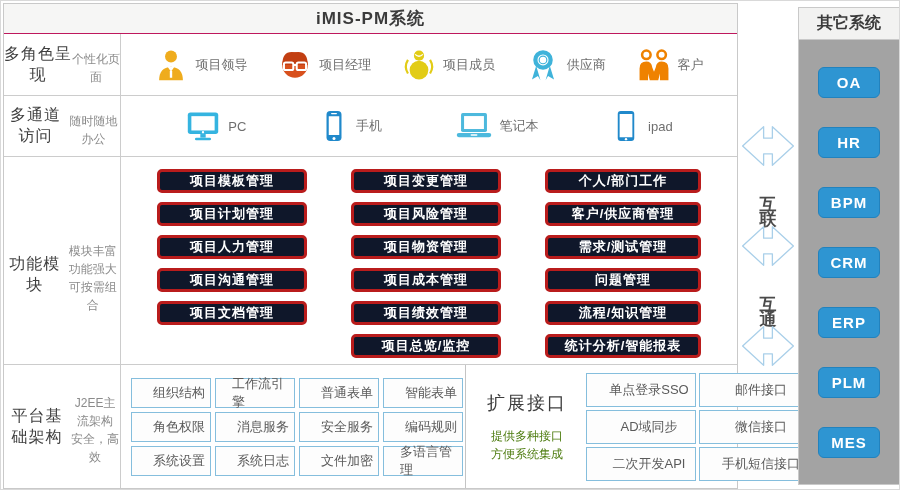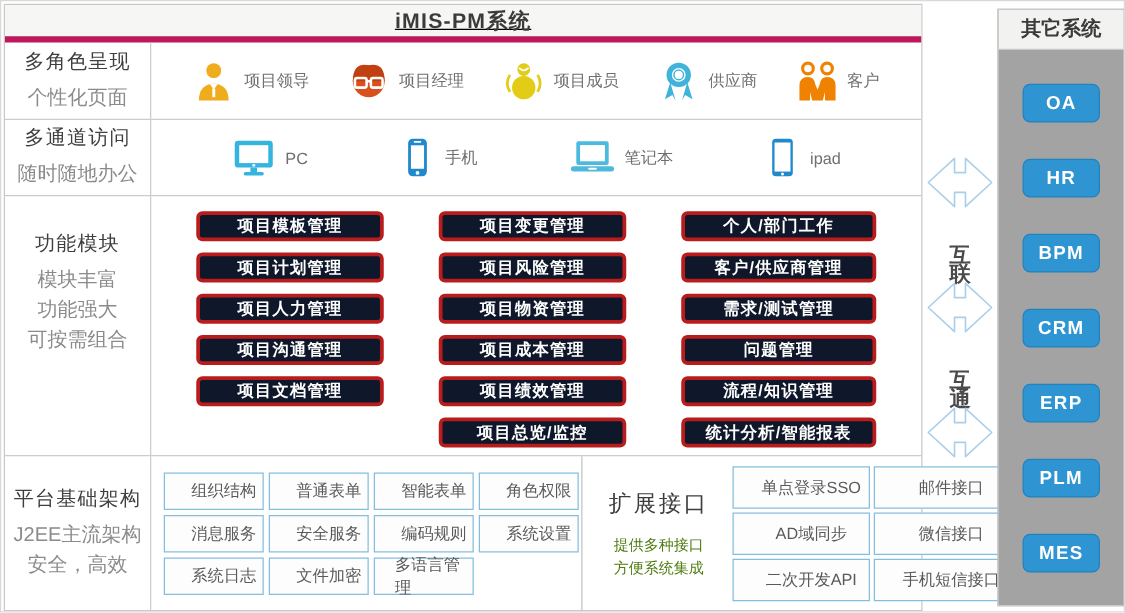--- a/index.html
+++ b/index.html
@@ -1,27 +1,27 @@
 <!DOCTYPE html>
 <html><head>
 <meta charset="utf-8">
 <style>
   * { margin:0; padding:0; box-sizing:border-box; }
   body { font-family:"Liberation Sans","DejaVu Sans",sans-serif; background:#fff; }
   .canvas { position:relative; width:900px; height:490px; background:#fff; border:1px solid #d9d9d9; overflow:hidden; }
 
   
   .main-panel { position:absolute; left:2px; top:2px; width:735px; height:486px; background:#fff; border:1px solid #c9c9c9; display:flex; flex-direction:column; }
-  .main-header { height:30px; background:#f6f6f5; border-bottom:5px solid #be185d; display:flex; align-items:center; justify-content:center;text-decoration:underline; }
+  .main-header { height:30px; background:#f6f6f5; border-bottom:1px solid #be185d; display:flex; align-items:center; justify-content:center; }
   .main-title { font-size:17px; font-weight:bold; color:#3b3b3b; letter-spacing:1px; }
   .row { display:flex; border-bottom:1px solid #cccccc; }
   .row:last-child { border-bottom:none; }
-  .row-label { width:117px; border-right:1px solid #cccccc; display:flex; flex-direction:column; align-items:center; justify-content:center; text-align:center; flex:none; }
+  .row-label { width:117px; border-right:1px solid #cccccc; display:flex; align-items:center; justify-content:center; text-align:center; flex:none; }
   .row-label h3 { font-size:16px; font-weight:normal; color:#3f3f3f; letter-spacing:1px; }
-  .row-label .sub { font-size:16px; color:#8b8b8b; margin-top:7px; line-height:1.5; }
+  .row-label .sub { font-size:12px; color:#8b8b8b; margin-top:7px; line-height:1.5; }
   .row-content { flex:1; display:flex; align-items:center; }
 
   .row-roles { height:62px; }
   .row-channels { height:61px; }
   .row-modules { height:208px; }
   .row-platform { height:123px; flex:1; }
   .row-modules .row-label { justify-content:flex-start; padding-top:28px; }
 
   .role-item, .channel-item { display:flex; align-items:center; gap:7px; }
   .role-item span.lbl, .channel-item span.lbl { font-size:13px; color:#6f6f6f; }
@@ -227,20 +227,21 @@
       <div class="row-label">
         <h3>平台基础架构</h3>
         <div class="sub">
           <div>J2EE主流架构</div>
           <div>安全，高效</div>
         </div>
       </div>
       <div class="row-content">
         <div class="pf-grid">
           <div class="cell">组织结构</div>
+          <div class="cell">工作流引擎</div>
           <div class="cell">普通表单</div>
           <div class="cell">智能表单</div>
           <div class="cell">角色权限</div>
           <div class="cell">消息服务</div>
           <div class="cell">安全服务</div>
           <div class="cell">编码规则</div>
           <div class="cell">系统设置</div>
           <div class="cell">系统日志</div>
           <div class="cell">文件加密</div>
           <div class="cell">多语言管理</div>

